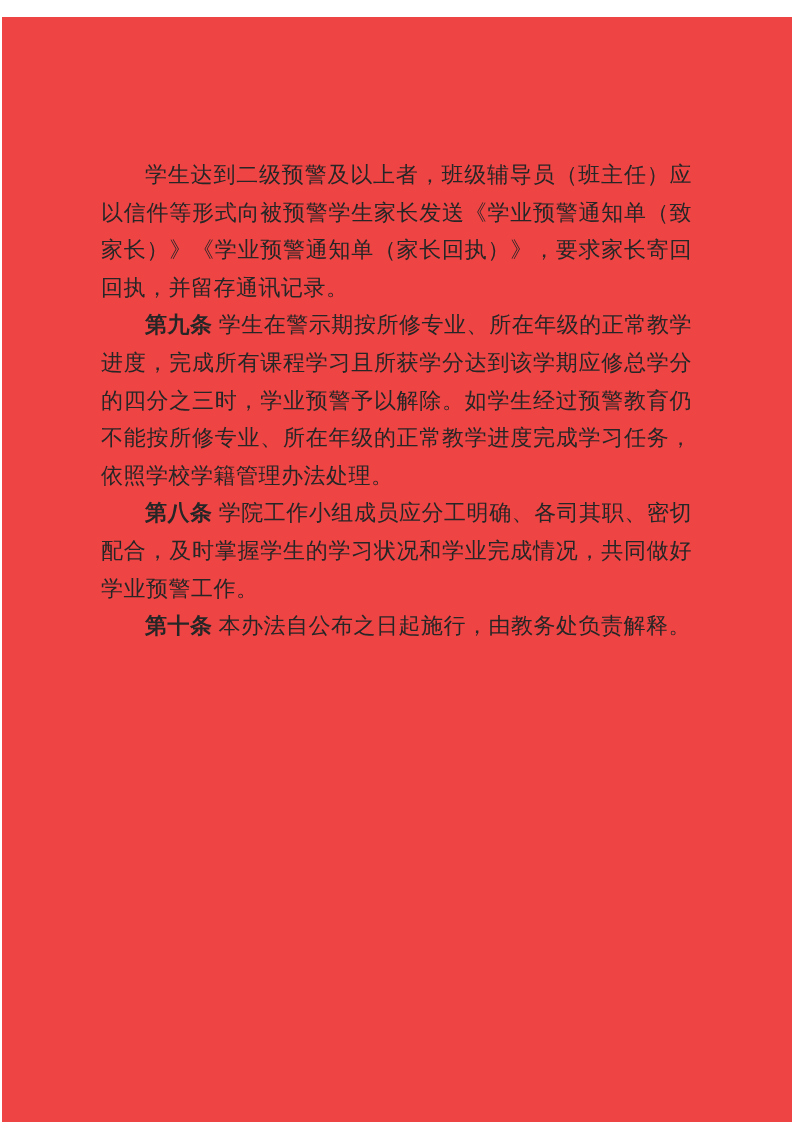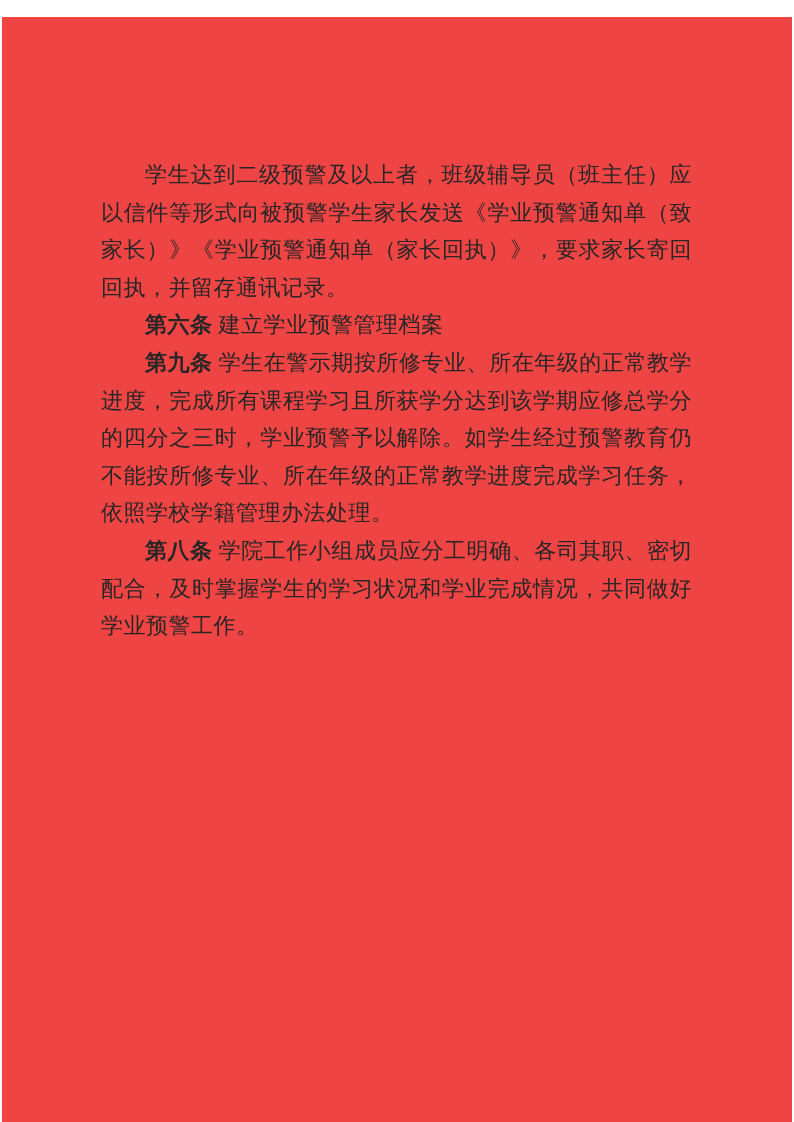--- a/index.html
+++ b/index.html
@@ -39,17 +39,17 @@
   .run.bold {
     font-weight: bold;
   }
 </style>
 </head>
 <body>
 
 <div class="page">
   <div class="content" id="doc-body">
       <p class="para"><span class="run">学生达到二级预警及以上者，班级辅导员（班主任）应以信件等形式向被预警学生家长发送《学业预警通知单（致家长）》《学业预警通知单（家长回执）》，要求家长寄回回执，并留存通讯记录。</span></p>
-      <p class="para"><span class="run bold">第六条</span><span class="run"> 建立学业预警管理档案</span></p>
       <p class="para"><span class="run bold">第九条</span><span class="run"> 学生在警示期按所修专业、所在年级的正常教学进度，完成所有课程学习且所获学分达到该学期应修总学分的四分之三时，学业预警予以解除。如学生经过预警教育仍不能按所修专业、所在年级的正常教学进度完成学习任务，依照学校学籍管理办法处理。</span></p>
       <p class="para"><span class="run bold">第八条</span><span class="run"> 学院工作小组成员应分工明确、各司其职、密切配合，及时掌握学生的学习状况和学业完成情况，共同做好学业预警工作。</span></p>
+      <p class="para"><span class="run bold">第十条</span><span class="run"> 本办法自公布之日起施行，由教务处负责解释。</span></p>
     </div>
 </div>
 
 </body></html>

